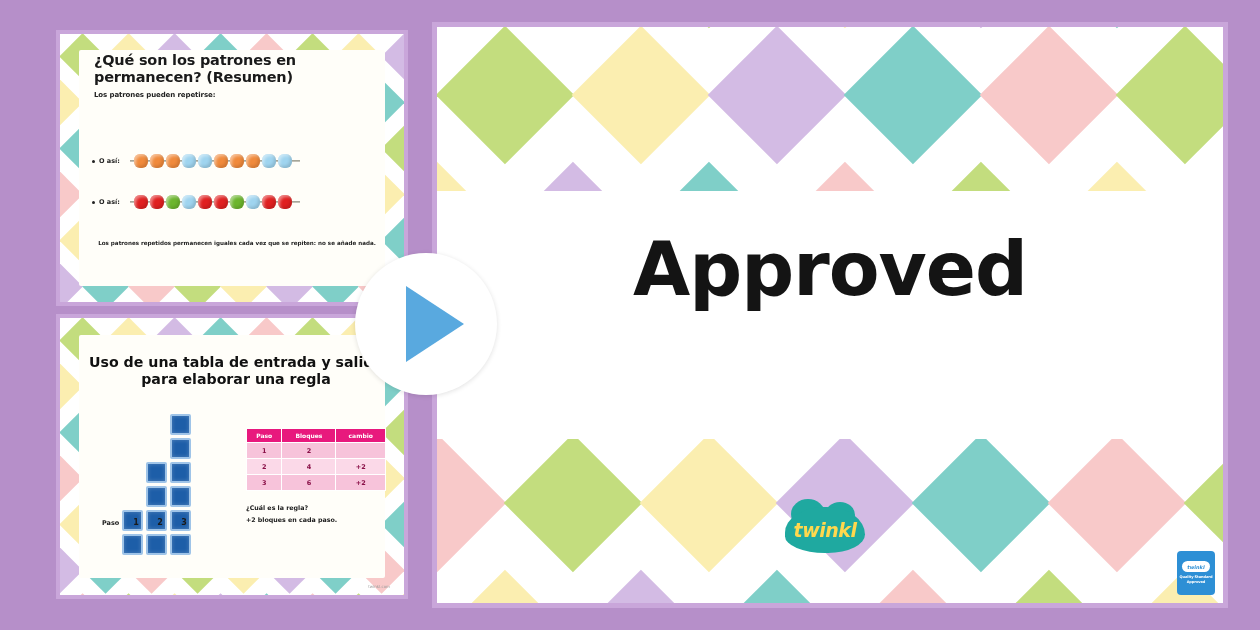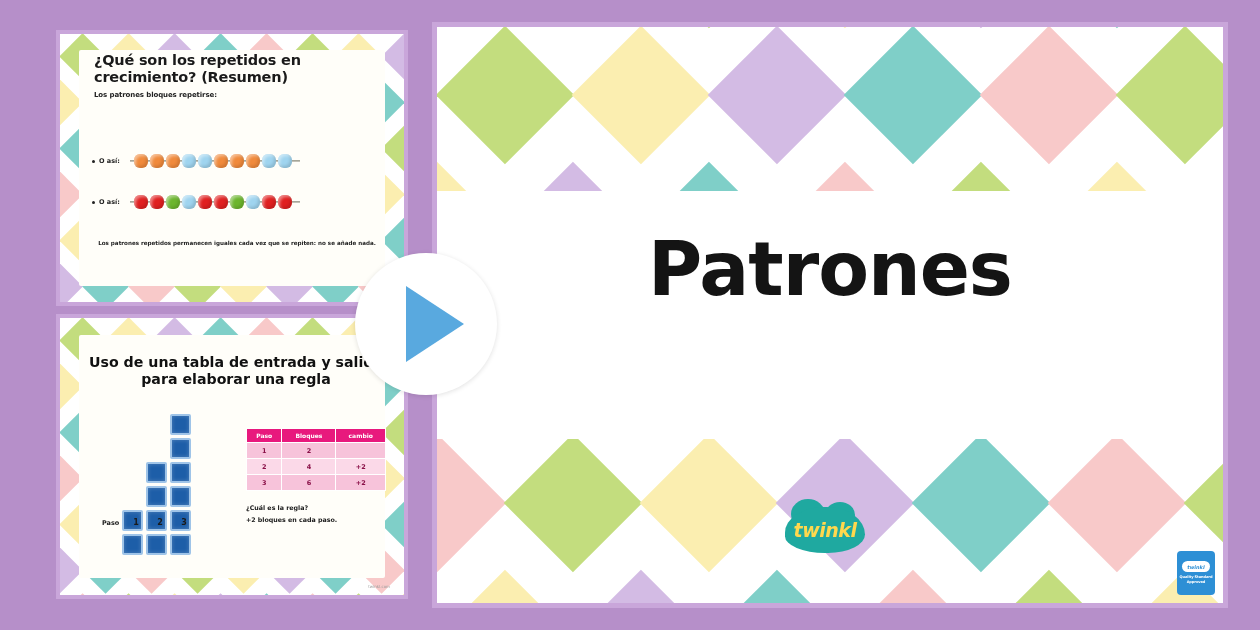--- a/index.html
+++ b/index.html
@@ -373,22 +373,22 @@
           <div class="dia" style="width: 33.12px; height: 33.12px; left: 29.44px; top: 236.44px; background: rgb(127, 207, 200);"></div>
           <div class="dia" style="width: 33.12px; height: 33.12px; left: 75.44px; top: 236.44px; background: rgb(248, 201, 201);"></div>
           <div class="dia" style="width: 33.12px; height: 33.12px; left: 121.44px; top: 236.44px; background: rgb(195, 221, 126);"></div>
           <div class="dia" style="width: 33.12px; height: 33.12px; left: 167.44px; top: 236.44px; background: rgb(251, 238, 176);"></div>
           <div class="dia" style="width: 33.12px; height: 33.12px; left: 213.44px; top: 236.44px; background: rgb(211, 187, 228);"></div>
           <div class="dia" style="width: 33.12px; height: 33.12px; left: 259.44px; top: 236.44px; background: rgb(127, 207, 200);"></div>
           <div class="dia" style="width: 33.12px; height: 33.12px; left: 305.44px; top: 236.44px; background: rgb(248, 201, 201);"></div>
         </div>
       <div class="thumb-white"></div>
 
-      <div class="s1-title">¿Qué son los repetidos en crecimiento? (Resumen)</div>
-      <div class="s1-sub">Los patrones bloques repetirse:</div>
+      <div class="s1-title">¿Qué son los patrones en permanecen? (Resumen)</div>
+      <div class="s1-sub">Los patrones pueden repetirse:</div>
 
 
       <div class="beadrow" style="left:32px; top:119px;">
         <div class="lbl"><span class="bullet-dot"></span><span>O así:</span></div>
         <div class="string">
             <div class="bead" style="background: rgb(240, 138, 60);"></div>
             <div class="bead" style="background: rgb(240, 138, 60);"></div>
             <div class="bead" style="background: rgb(240, 138, 60);"></div>
             <div class="bead" style="background: rgb(159, 212, 239);"></div>
             <div class="bead" style="background: rgb(159, 212, 239);"></div>
@@ -595,21 +595,21 @@
         <div class="dia" style="width: 97.92px; height: 97.92px; left: 767.04px; top: 427.04px; background: rgb(195, 221, 126);"></div>
         <div class="dia" style="width: 97.92px; height: 97.92px; left: -116.96px; top: 563.04px; background: rgb(195, 221, 126);"></div>
         <div class="dia" style="width: 97.92px; height: 97.92px; left: 19.04px; top: 563.04px; background: rgb(251, 238, 176);"></div>
         <div class="dia" style="width: 97.92px; height: 97.92px; left: 155.04px; top: 563.04px; background: rgb(211, 187, 228);"></div>
         <div class="dia" style="width: 97.92px; height: 97.92px; left: 291.04px; top: 563.04px; background: rgb(127, 207, 200);"></div>
         <div class="dia" style="width: 97.92px; height: 97.92px; left: 427.04px; top: 563.04px; background: rgb(248, 201, 201);"></div>
         <div class="dia" style="width: 97.92px; height: 97.92px; left: 563.04px; top: 563.04px; background: rgb(195, 221, 126);"></div>
         <div class="dia" style="width: 97.92px; height: 97.92px; left: 699.04px; top: 563.04px; background: rgb(251, 238, 176);"></div>
       </div>
     <div id="main-white"></div>
-    <div id="main-title">Patrones</div>
+    <div id="main-title">Approved</div>
 
     <div class="twinkl">
       <div class="c2"></div>
       <div class="c3"></div>
       <div class="cloud"></div>
       <div class="word">twinkl</div>
     </div>
 
     <div class="badge">
       <div class="bpill">twinkl</div>

